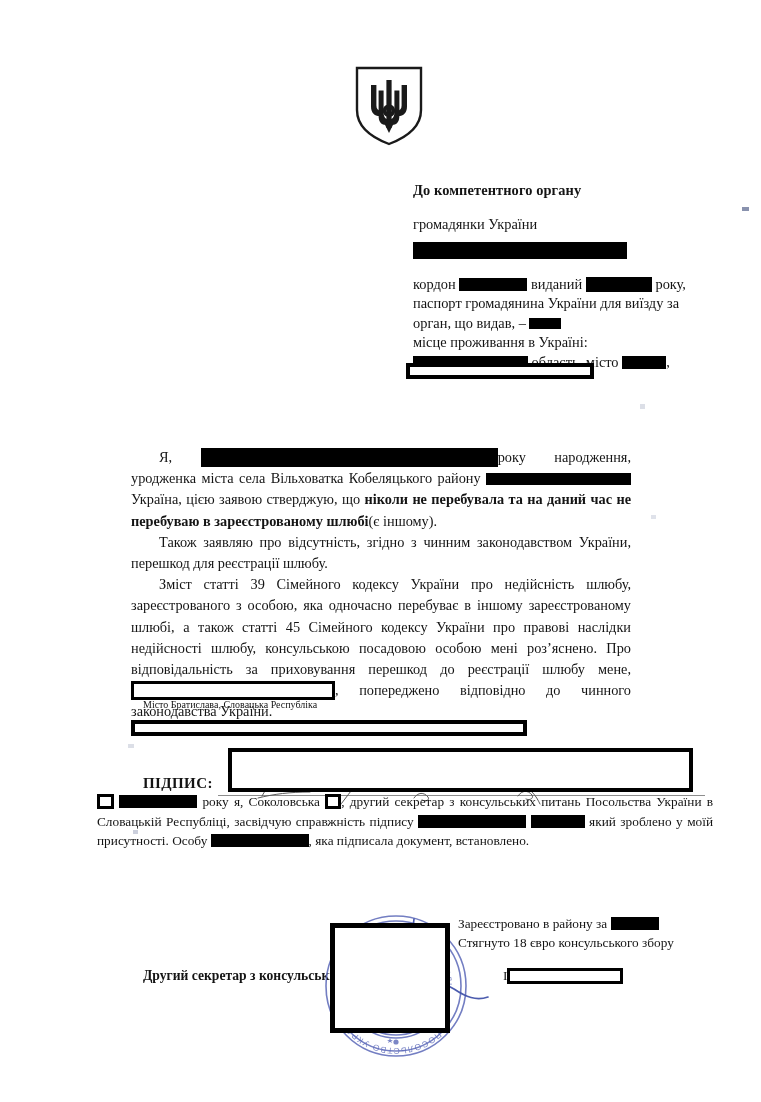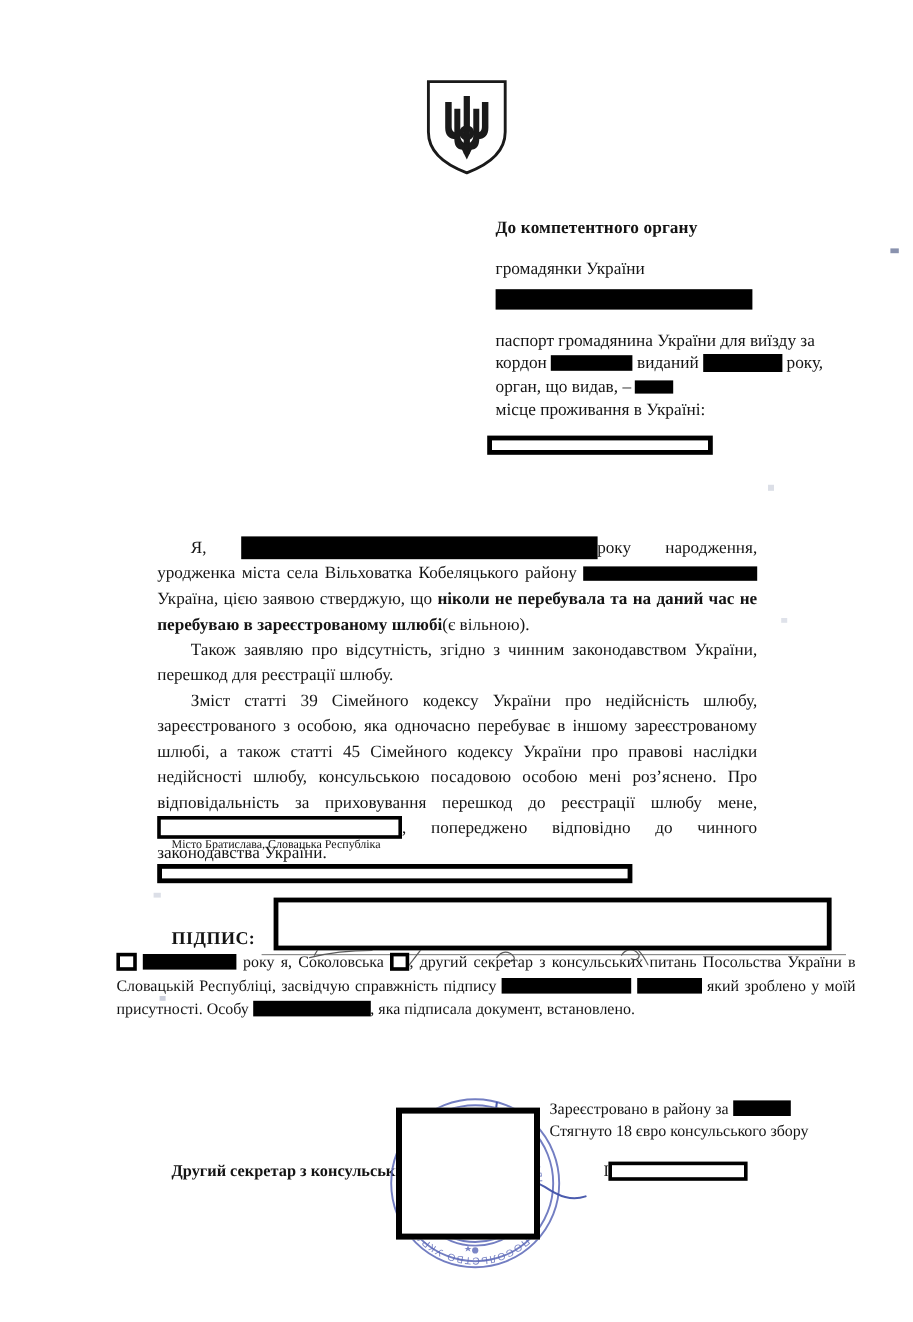--- a/index.html
+++ b/index.html
@@ -223,44 +223,49 @@
 
   <div class="addressee">
     <div class="strong">До компетентного органу</div>
     <div class="gap-sm"></div>
     <div>громадянки України</div>
     <div class="gap-xs"></div>
     <div>
       <span class="rd" style="width:214px;height:17px;"></span>
     </div>
     <div class="gap-sm"></div>
-    <div>паспорт громадянина України для виїзду за</div>
     <div>
       <span>кордон</span>
       <span class="rd" style="width:68px;height:13px;"></span>
       <span>виданий</span>
       <span class="rd" style="width:66px;height:15px;"></span>
       <span>року,</span>
     </div>
+    <div>паспорт громадянина України для виїзду за</div>
     <div>
       <span>орган, що видав, –</span>
       <span class="rd" style="width:32px;height:11px;"></span>
     </div>
     <div>місце проживання в Україні:</div>
+    <div>
+      <span class="rd" style="width:115px;height:13px;"></span>
+      <span>область, місто</span>
+      <span class="rd" style="width:44px;height:13px;"></span><span>,</span>
+    </div>
   </div>
   <div class="rd-abs-hollow" style="left:406px;top:363px;width:188px;height:16px;"></div>
 
 
   <div class="body-text">
     <p>
       <span>Я,</span>
       <span class="rd" style="width:297px;height:19px;"></span><span>року народження, уродженка міста села Вільховатка Кобеляцького району</span>
       <span class="rd" style="width:145px;height:12px;"></span>
       <span>Україна, цією заявою стверджую, що</span>
-      <b>ніколи не перебувала та на даний час не перебуваю в зареєстрованому шлюбі</b><span>(є вільною).</span>
+      <b>ніколи не перебувала та на даний час не перебуваю в зареєстрованому шлюбі</b><span>(є іншому).</span>
     </p>
     <p>Також заявляю про відсутність, згідно з чинним законодавством України, перешкод для реєстрації шлюбу.</p>
     <p>
       <span>Зміст статті 39 Сімейного кодексу України про недійсність шлюбу, зареєстрованого з особою, яка одночасно перебуває в іншому зареєстрованому шлюбі, а також статті 45 Сімейного кодексу України про правові наслідки недійсності шлюбу, консульською посадовою особою мені роз’яснено. Про відповідальність за приховування перешкод до реєстрації шлюбу мене,</span>
       <span class="rd-hollow" style="width:204px;height:19px;"></span><span>, попереджено відповідно до чинного законодавства України.</span>
     </p>
   </div>
 
   <div class="place-line">Місто Братислава, Словацька Республіка</div>
   <div class="rd-abs-hollow" style="left:131px;top:720px;width:396px;height:16px;"></div>

